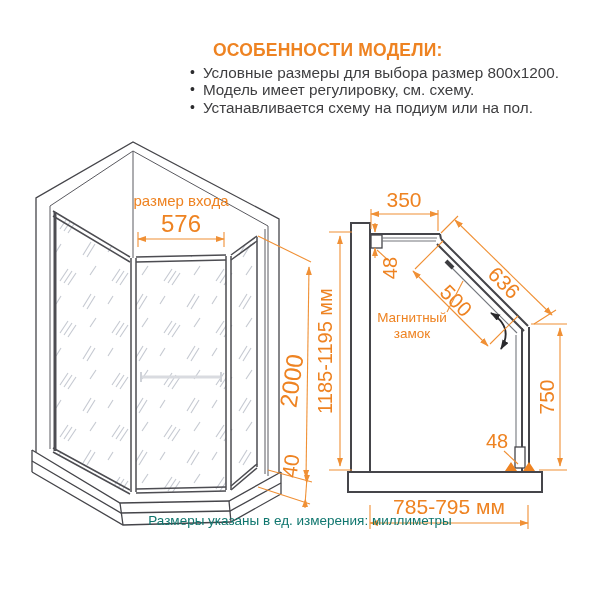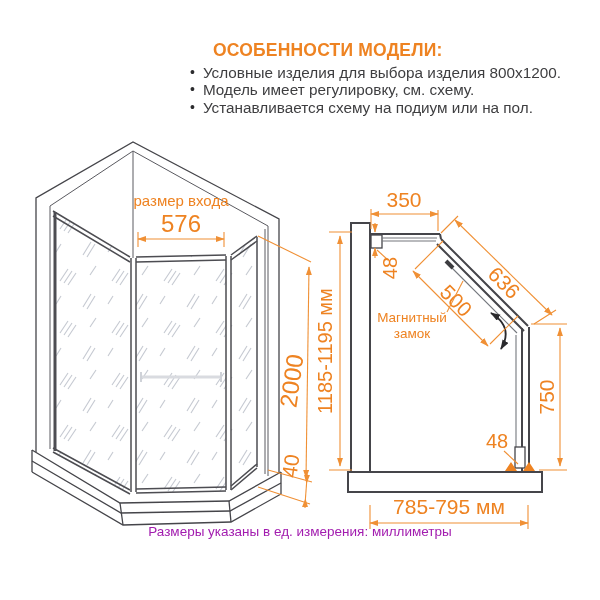--- a/index.html
+++ b/index.html
@@ -22,22 +22,22 @@
     font-size:17.5px;line-height:20px;letter-spacing:.2px;
   }
   .features ul{list-style:none;margin:4px 0 0 0;padding:0;}
   .features li{
     display:flex;gap:8px;color:var(--text);
     font-size:15.3px;line-height:17.4px;
   }
   .features .dot{color:#2c2c2e;font-size:14px;line-height:17.4px;}
   
   .footer{
-    position:absolute;left:0;top:524px;width:600px;text-align:center;
-    color:#a21caf;font-size:13.5px;
+    position:absolute;left:0;top:513px;width:600px;text-align:center;
+    color:#0f766e;font-size:13.5px;
   }
   
   .diag{position:absolute;}
   #iso{left:18px;top:135px;}
   #plan{left:312px;top:180px;}
   svg text{font-family:"Liberation Sans",sans-serif;}
   .o{stroke:var(--dimline);stroke-width:1.1px;fill:none;}
   .ot{fill:var(--accent);}
   .d1{stroke:var(--line);stroke-width:1.3px;fill:none;}
   .d2{stroke:var(--line);stroke-width:2px;fill:none;}
@@ -56,21 +56,21 @@
 </head>
 <body>
 
 <div id="stage">
 
   <div class="features">
     <div class="title">ОСОБЕННОСТИ МОДЕЛИ:</div>
     <ul>
       <li>
         <span class="dot">•</span>
-        <span>Условные изделия для выбора изделия 800x1200.</span>
+        <span>Условные размеры для выбора размер 800x1200.</span>
       </li>
       <li>
         <span class="dot">•</span>
         <span>Модель имеет регулировку, см. схему.</span>
       </li>
       <li>
         <span class="dot">•</span>
         <span>Устанавливается схему на подиум или на пол.</span>
       </li>
     </ul>

